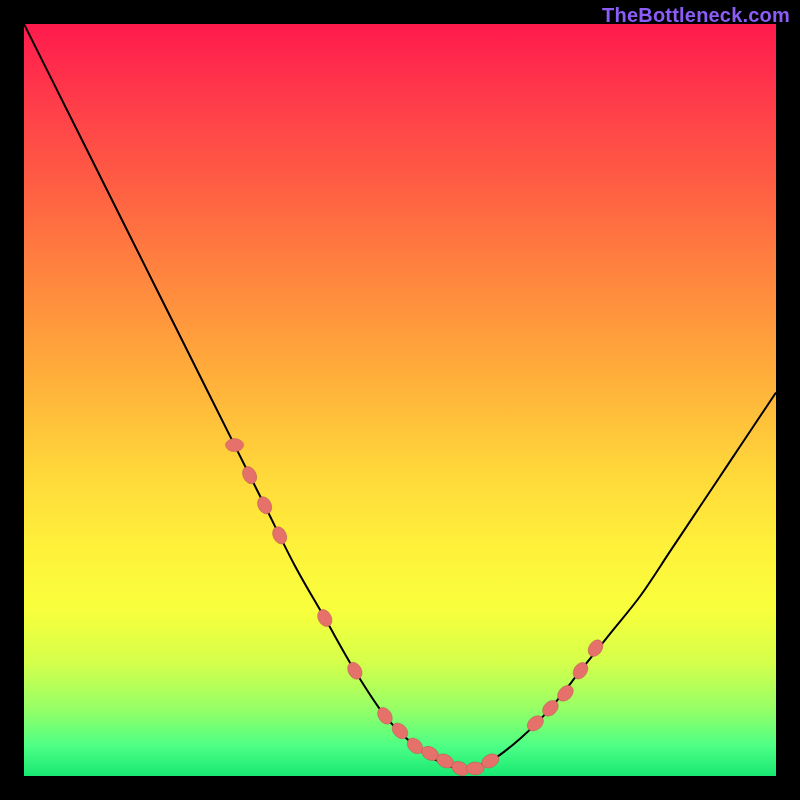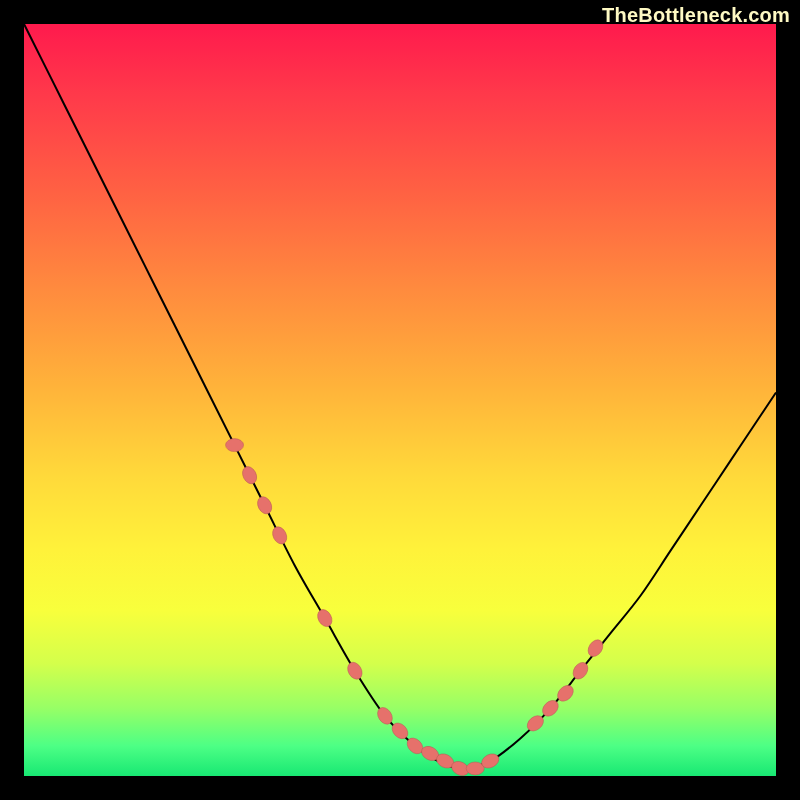--- a/index.html
+++ b/index.html
@@ -28,21 +28,21 @@
       #f8ff3c 78%,
       #d4ff4b 85%,
       #97ff66 91%,
       #4dff85 96%,
       #18e873 100%);
   }
   .watermark {
     position: absolute;
     top: 4px;
     right: 10px;
-    color: #fef9c3;
+    color: #8b5cf6;
     font-size: 20px;
     font-weight: 600;
     letter-spacing: 0.2px;
     z-index: 5;
   }
   svg.plot {
     position: absolute;
     left: 0;
     top: 0;
     width: 752px;

